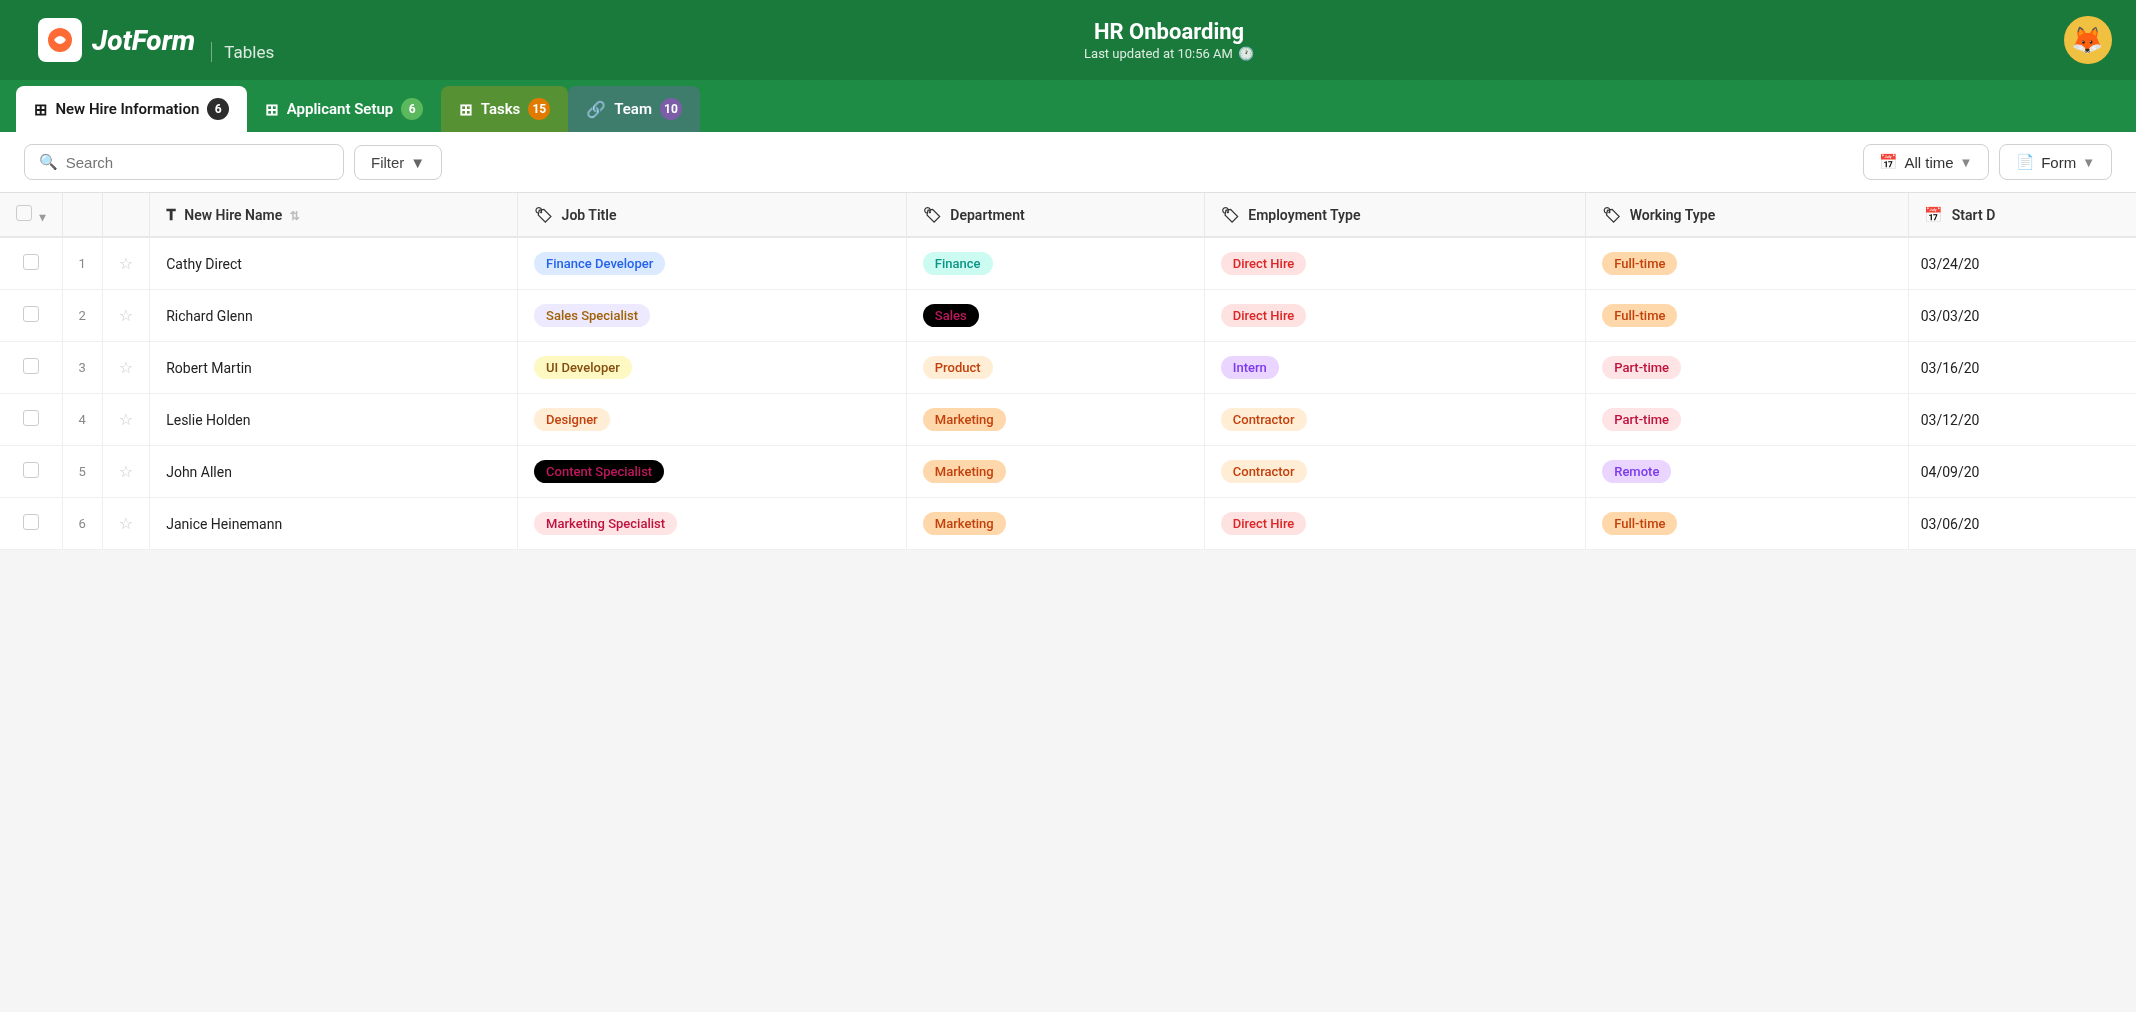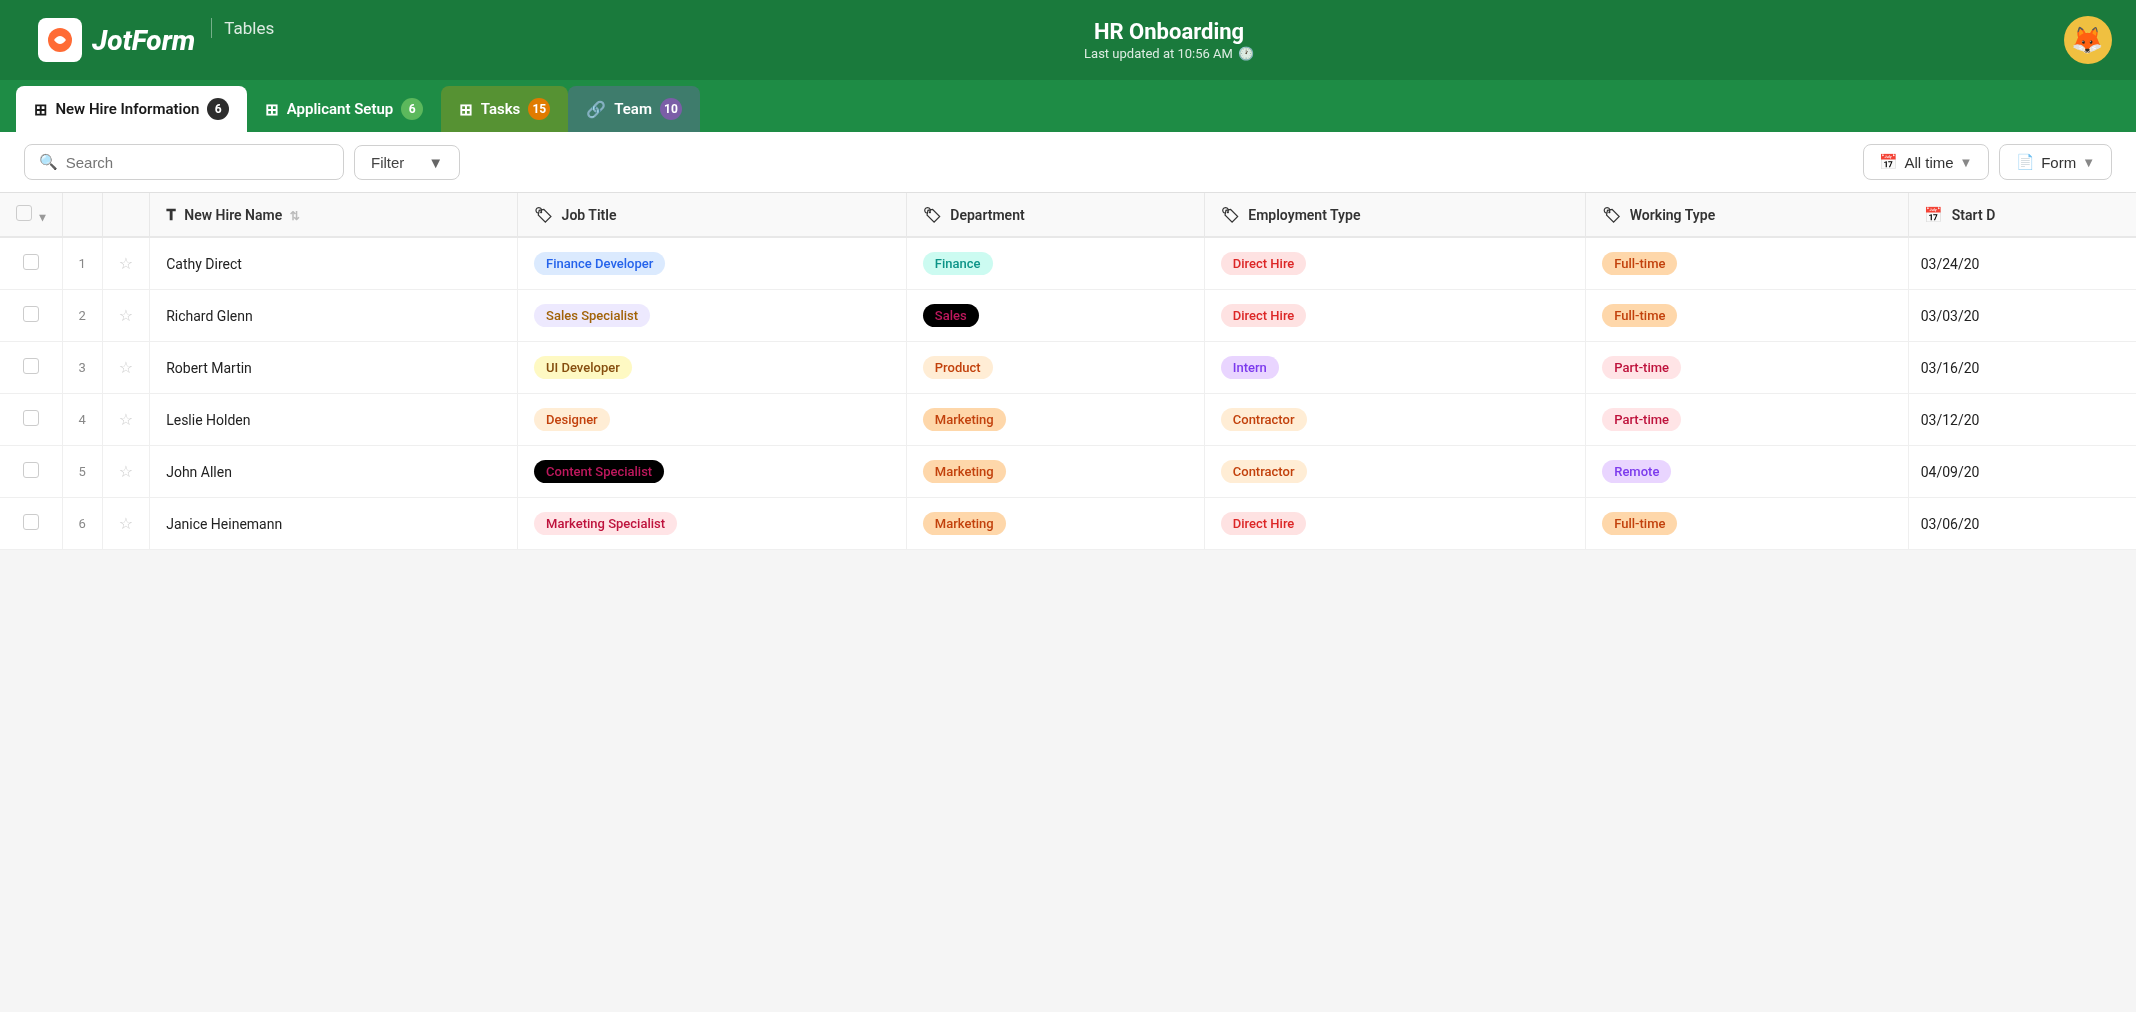--- a/index.html
+++ b/index.html
@@ -9,21 +9,21 @@
     .header {
       background: #1a7a3c;
       display: flex;
       align-items: center;
       justify-content: space-between;
       padding: 0 24px;
       height: 80px;
     }
     .header-left {
       display: flex;
-      align-items: flex-start;
+      align-items: flex-end;
       gap: 16px;
       padding-left: 14px;
     }
     .logo-area {
       display: flex;
       align-items: center;
       gap: 10px;
     }
     .logo-icon {
       width: 44px;
@@ -147,21 +147,21 @@
     .search-box input {
       border: none;
       outline: none;
       font-size: 15px;
       color: #888;
       width: 100%;
     }
     .filter-btn {
       display: flex;
       align-items: center;
-      gap: 24px;
+      gap: 6px;
       border: 1.5px solid #d0d0d0;
       border-radius: 8px;
       padding: 8px 16px;
       background: white;
       font-size: 15px;
       color: #444;
       cursor: pointer;
     }
     .toolbar-right {
       display: flex;

